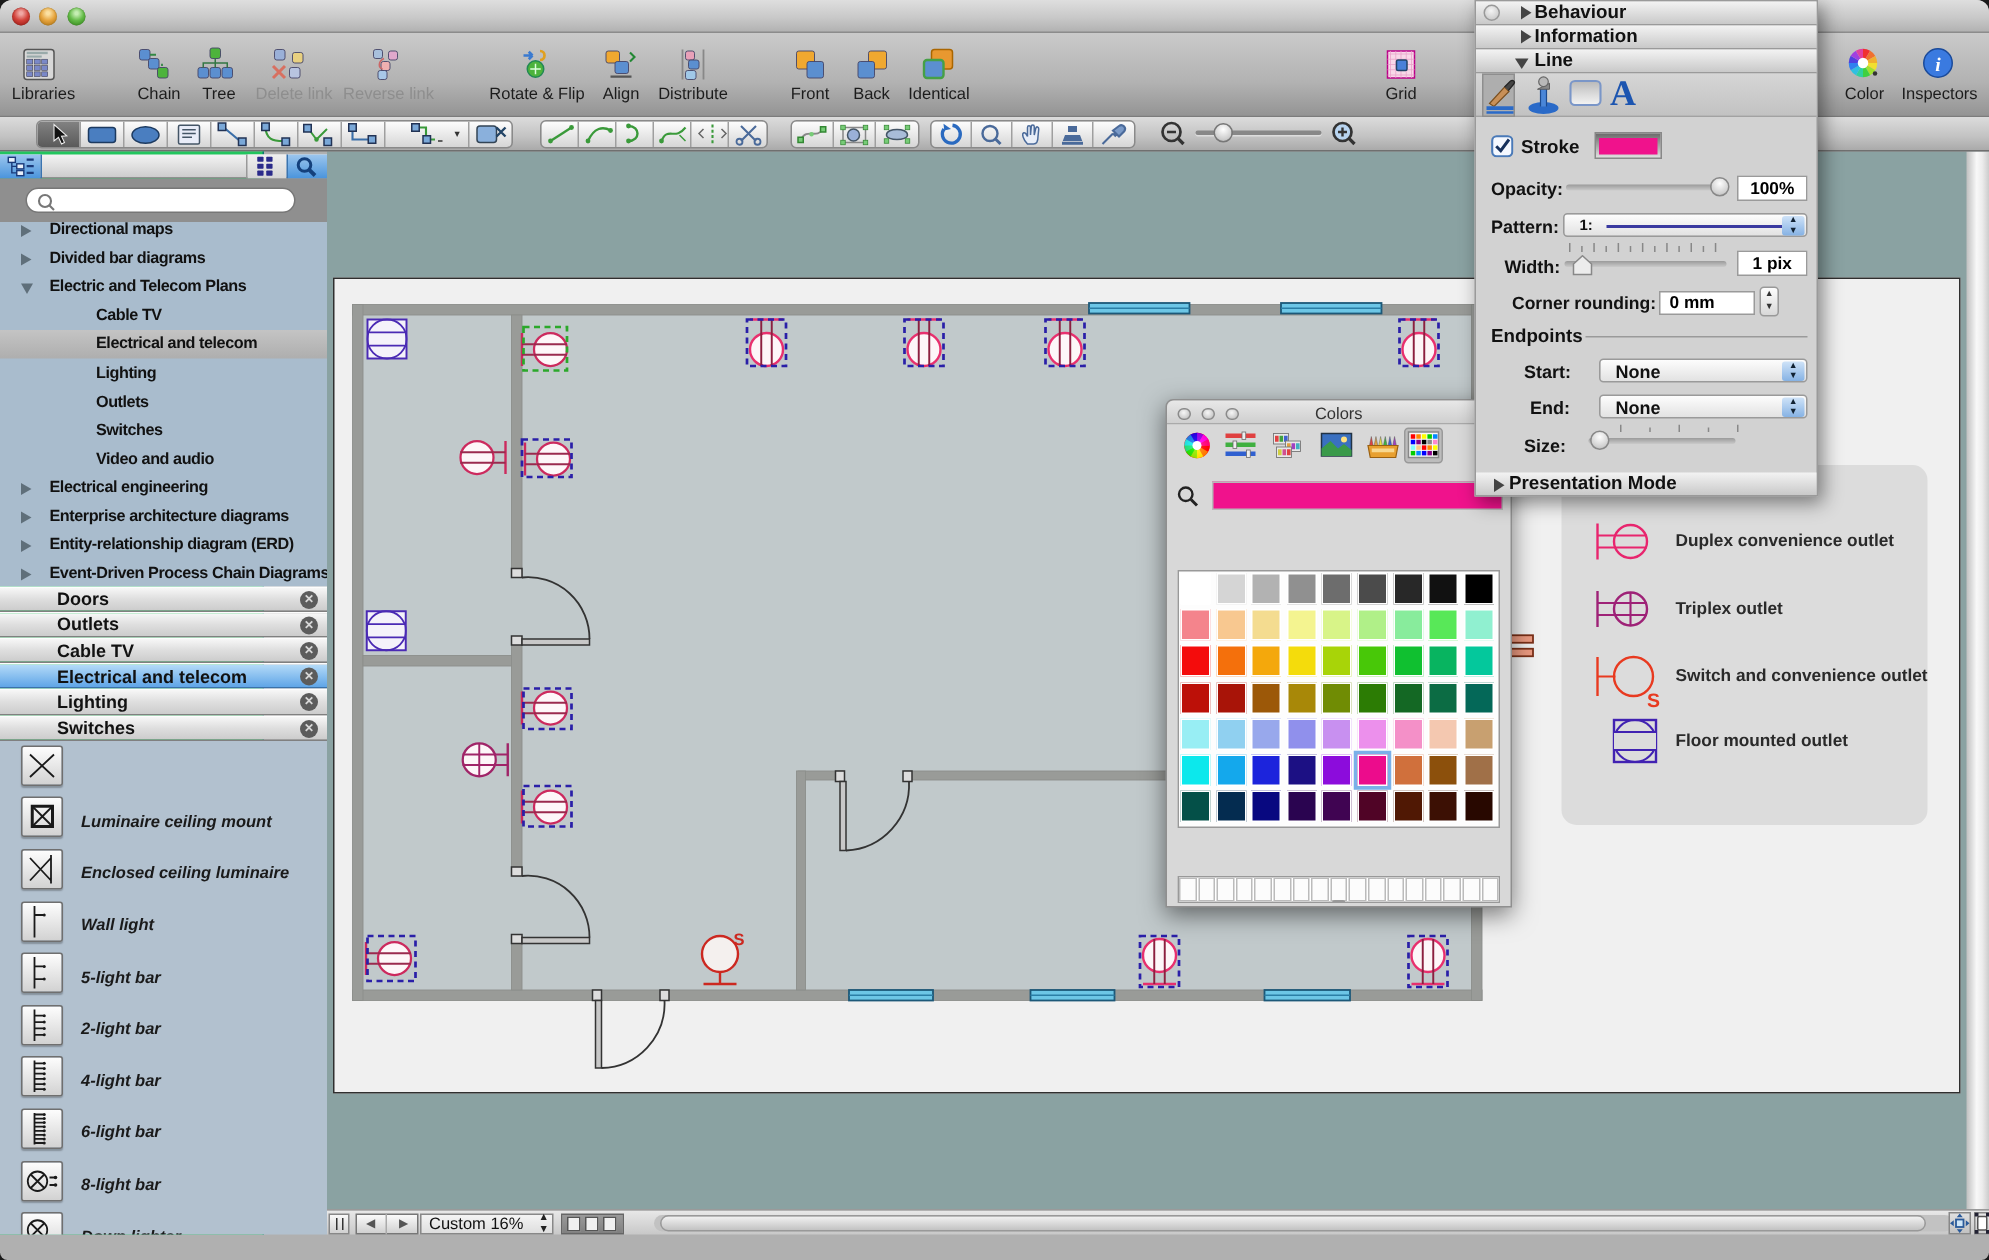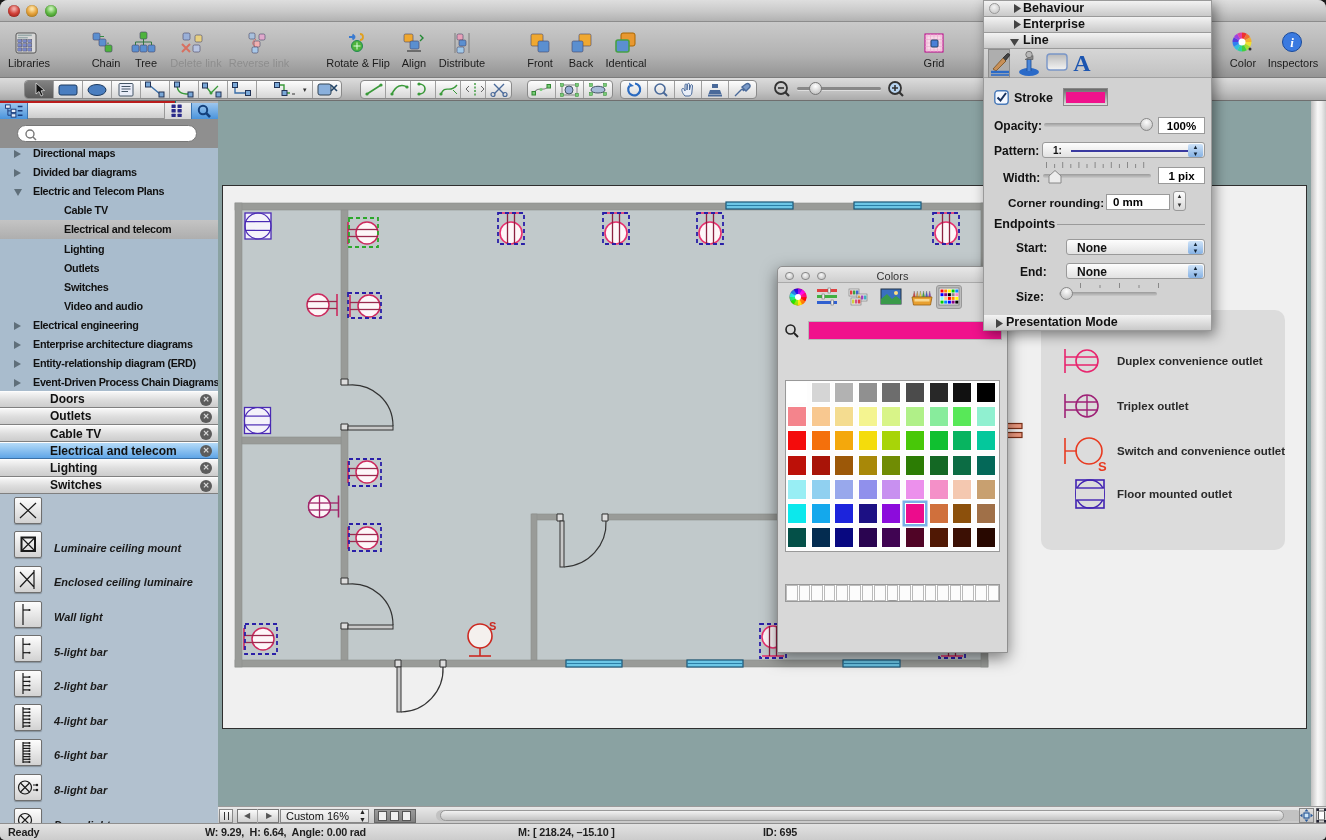--- a/index.html
+++ b/index.html
@@ -28,21 +28,21 @@
 #toolbar2 { position:absolute; left:0; top:78px; width:1326px; height:23px;
   background:linear-gradient(#dcdcdc, #c2c2c2 60%, #aaaaaa);
   border-bottom:1px solid #6f6f6f; }
 .btngrp { position:absolute; top:2px; height:19px; border:1px solid #8a8a8a;
   border-radius:4px; background:linear-gradient(#fdfdfd,#d6d6d6);
   display:flex; overflow:hidden; }
 .btn2 { height:17px; border-right:1px solid #9f9f9f; position:relative; }
 .btn2:last-child { border-right:none; }
 .btn2.sel { background:linear-gradient(#828282,#5a5a5a); }
 #leftpanel { position:absolute; left:0; top:101px; width:176px; height:722px;
-  background:#b91c1c; border-right:1px solid #0f766e; }
+  background:#22c55e; border-right:1px solid #0f766e; }
 #lp-top { position:absolute; left:0; top:2px; width:218px; height:16px;
   background:linear-gradient(#f4f4f4,#cdcdcd); border-bottom:1px solid #909090;}
 #lp-search-row { position:absolute; left:0; top:18px; width:218px; height:29px;
   background:#8f8f8f; }
 #lp-search { position:absolute; left:17px; top:6px; width:180px; height:17px;
   background:#fff; border-radius:9px; border:1px solid #777; }
 #lp-tree { position:absolute; left:0; top:47px; width:218px; height:242.5px;
   background:#a9bccd; overflow:hidden; }
 .trow { position:absolute; left:0; width:218px; height:19.1px; font-size:10.8px; letter-spacing:-0.3px;
   font-weight:bold; color:#111; line-height:19.1px; white-space:nowrap; }
@@ -51,21 +51,21 @@
 .tri.d { border-top:7px solid #5f6f7a; border-left:4px solid transparent; border-right:4px solid transparent; top:7px; }
 .trow .tx1 { position:absolute; left:33px; }
 .trow .tx2 { position:absolute; left:64px; }
 .trow.hl { background:linear-gradient(#c4c4c4,#aeaeae); }
 #lp-sections { position:absolute; left:0; top:289.5px; width:218px; height:103.4px; }
 .srow { position:absolute; left:0; width:218px; height:17.2px;
   background:linear-gradient(#f7f7f7,#dedede 50%,#cccccc);
   border-top:1px solid #fdfdfd; border-bottom:1px solid #808080;
   font-size:12px; font-weight:bold; color:#111; line-height:15.5px; }
 .srow.sel { background:linear-gradient(#b5dbf8,#5fa5e7); border-bottom:1px solid #3b71a8;}
-.srow .nm { position:absolute; left:38px; top:0.5px;margin-left:12px; }
+.srow .nm { position:absolute; left:38px; top:0.5px; }
 .srow .x { position:absolute; right:6px; top:2px; width:12px; height:12px;
   border-radius:50%; background:#5c5c5c; color:#d8d8d8; font-size:8px;
   line-height:12.5px; text-align:center; font-weight:bold;}
 #lp-syms { position:absolute; left:0; top:392.9px; width:218px; height:329px; background:#b2c1cf; overflow:hidden;}
 .symrow { position:absolute; left:0; width:218px; height:34px; }
 .symbtn { position:absolute; left:14px; top:0; width:28px; height:27px;
   background:linear-gradient(#fdfdfd,#d2d2d2); border:1px solid #6f6f6f;
   border-radius:2px; box-shadow:0 1px 1px rgba(0,0,0,0.25);}
 .symlbl { position:absolute; left:54px; top:7px; font-size:11px; font-weight:bold;
   font-style:italic; color:#1a1a1a; white-space:nowrap;margin-top:38px;}
@@ -87,21 +87,21 @@
 .insp-lbl { position:absolute; font-weight:bold; color:#111; font-size:12px; white-space:nowrap;}
 .insp-box { position:absolute; background:#fff; border:1px solid #9a9a9a; font-size:11.5px; }
 .slider-track { position:absolute; height:4px; background:linear-gradient(#9a9a9a,#cacaca); border-radius:2px; }
 .slider-knob { position:absolute; width:13px; height:13px; border-radius:50%;
   background:radial-gradient(circle at 50% 30%,#fdfdfd,#cfcfcf 70%,#aeaeae); border:0.5px solid #888;}
 .dropdown { position:absolute; height:16px; background:linear-gradient(#fdfdfd,#e2e2e2);
   border:1px solid #9a9a9a; border-radius:3px; font-size:12px; font-weight:bold; color:#111;}
 .dd-arrows { position:absolute; right:1px; top:1px; width:15px; height:13px;
   background:linear-gradient(#cfe3f8,#86b2e4); border-radius:2px; color:#123;
   font-size:6px; line-height:7px; text-align:center;}
-#colorsdlg { position:absolute; left:777px; top:266px; width:231px; height:387px; z-index:15;
+#colorsdlg { position:absolute; left:777px; top:266px; width:231px; height:339px; z-index:15;
   background:#d8d8d8; box-shadow:0 5px 16px rgba(0,0,0,0.5);
   border:1px solid #8f8f8f; border-radius:5px 5px 0 0;}
 #scrollrow { position:absolute; left:218px; top:806px; width:1108px; height:17px;
   background:linear-gradient(#e8e8e8,#c8c8c8); border-top:1px solid #9a9a9a; }
 #statusbar { position:absolute; left:0; top:823px; width:1326px; height:17px;
   background:linear-gradient(#e2e2e2,#cccccc); border-top:1px solid #8f8f8f;
   font-size:10.8px; font-weight:bold; color:#1f1f1f; letter-spacing:-0.2px; }
 .st { position:absolute; top:2px; white-space:nowrap; }
 </style>
 </head>
@@ -805,21 +805,21 @@
         <span style="position:absolute;left:5px;top:2px;width:11px;height:11px;border-radius:50%;background:radial-gradient(circle at 45% 35%,#f4f4f4,#c0c0c0);border:0.5px solid #999;"></span>
         <svg class="abs" style="left:28px;top:3px;" width="10" height="10">
           <path d="M2 0 L9 4.5 L2 9 Z" fill="#444"></path>
         </svg>
         <span style="position:absolute;left:39px;">Behaviour</span>
       </div>
 <div class="insp-hdr" style="top:16px;">
         <svg class="abs" style="left:28px;top:3px;" width="10" height="10">
           <path d="M2 0 L9 4.5 L2 9 Z" fill="#444"></path>
         </svg>
-        <span style="position:absolute;left:39px;">Enterprise</span>
+        <span style="position:absolute;left:39px;">Information</span>
       </div>
 <div class="insp-hdr" style="top:32px;">
         <svg class="abs" style="left:26px;top:4px;" width="10" height="10">
           <path d="M0 2 L9 2 L4.5 9 Z" fill="#444"></path>
         </svg>
         <span style="position:absolute;left:39px;">Line</span>
       </div>
 <div class="abs" style="left:0;top:48px;width:227px;height:29px;background:linear-gradient(#d6d6d6,#c2c2c2);border-bottom:1px solid #a2a2a2;"></div>
 <div class="abs" style="left:4px;top:48px;width:22px;height:29px;background:#aeaeae;border:1px solid #8e8e8e;"></div>
 <svg class="abs" style="left:5px;top:50px;" width="24" height="25" viewBox="0 0 24 25">
@@ -1115,19 +1115,13 @@
       </svg>
       <div class="abs" style="left:1097.5px;top:1px;width:11px;height:15px;background:linear-gradient(#e8e8e8,#cccccc);border:1px solid #888;"></div>
       <svg class="abs" style="left:1097.5px;top:1px;" width="11" height="15" viewBox="0 0 11 15">
         <rect x="2.5" y="3" width="6" height="9" fill="#fff" stroke="#555" rx="1"></rect>
         <rect x="0.5" y="0.5" width="2.5" height="2.5" fill="#223"></rect>
         <rect x="8" y="0.5" width="2.5" height="2.5" fill="#223"></rect>
         <rect x="0.5" y="12" width="2.5" height="2.5" fill="#223"></rect>
         <rect x="8" y="12" width="2.5" height="2.5" fill="#223"></rect>
       </svg>
     </div>
-  <div id="statusbar">
-    <div class="st" style="left:8px;">Ready</div>
-    <div class="st" style="left:205px;">W: 9.29,&nbsp; H: 6.64,&nbsp; Angle: 0.00 rad</div>
-    <div class="st" style="left:518px;">M: [ 218.24, –15.10 ]</div>
-    <div class="st" style="left:763px;">ID: 695</div>
-  </div>
 </div>
 
 </body></html>

